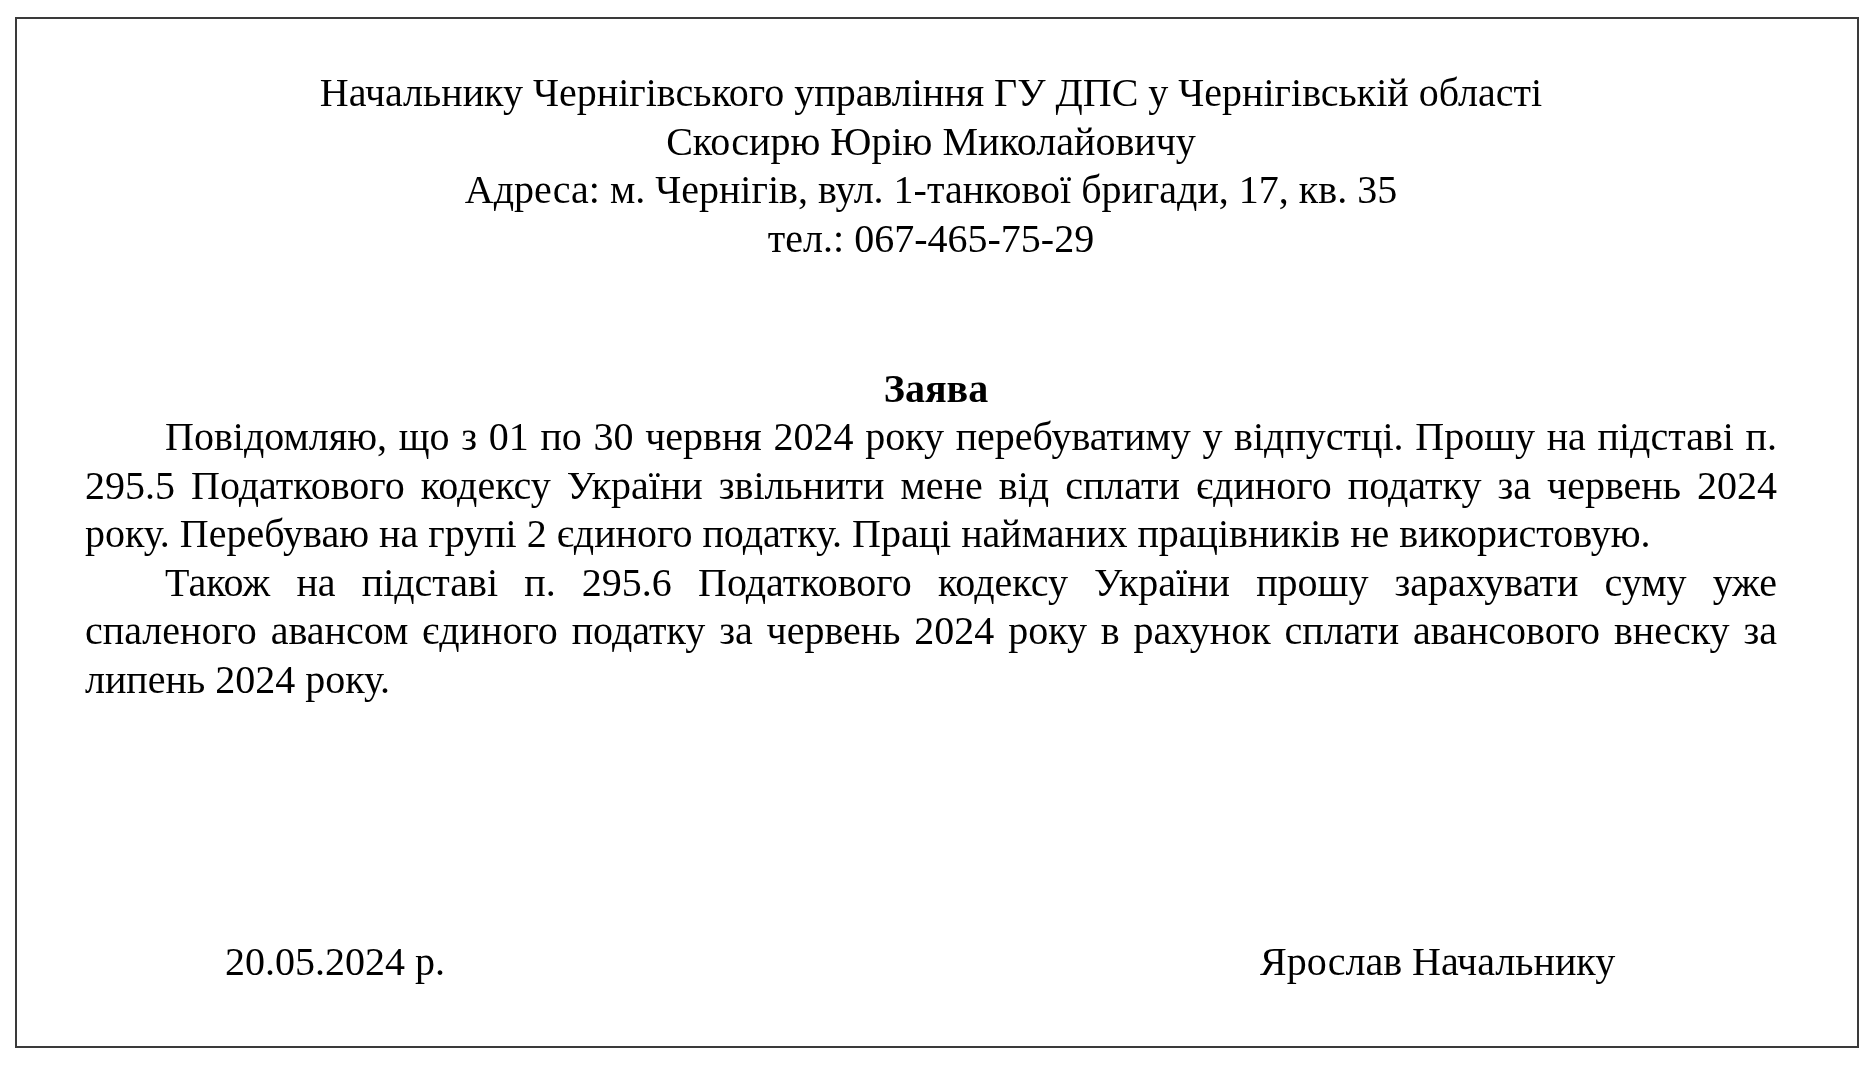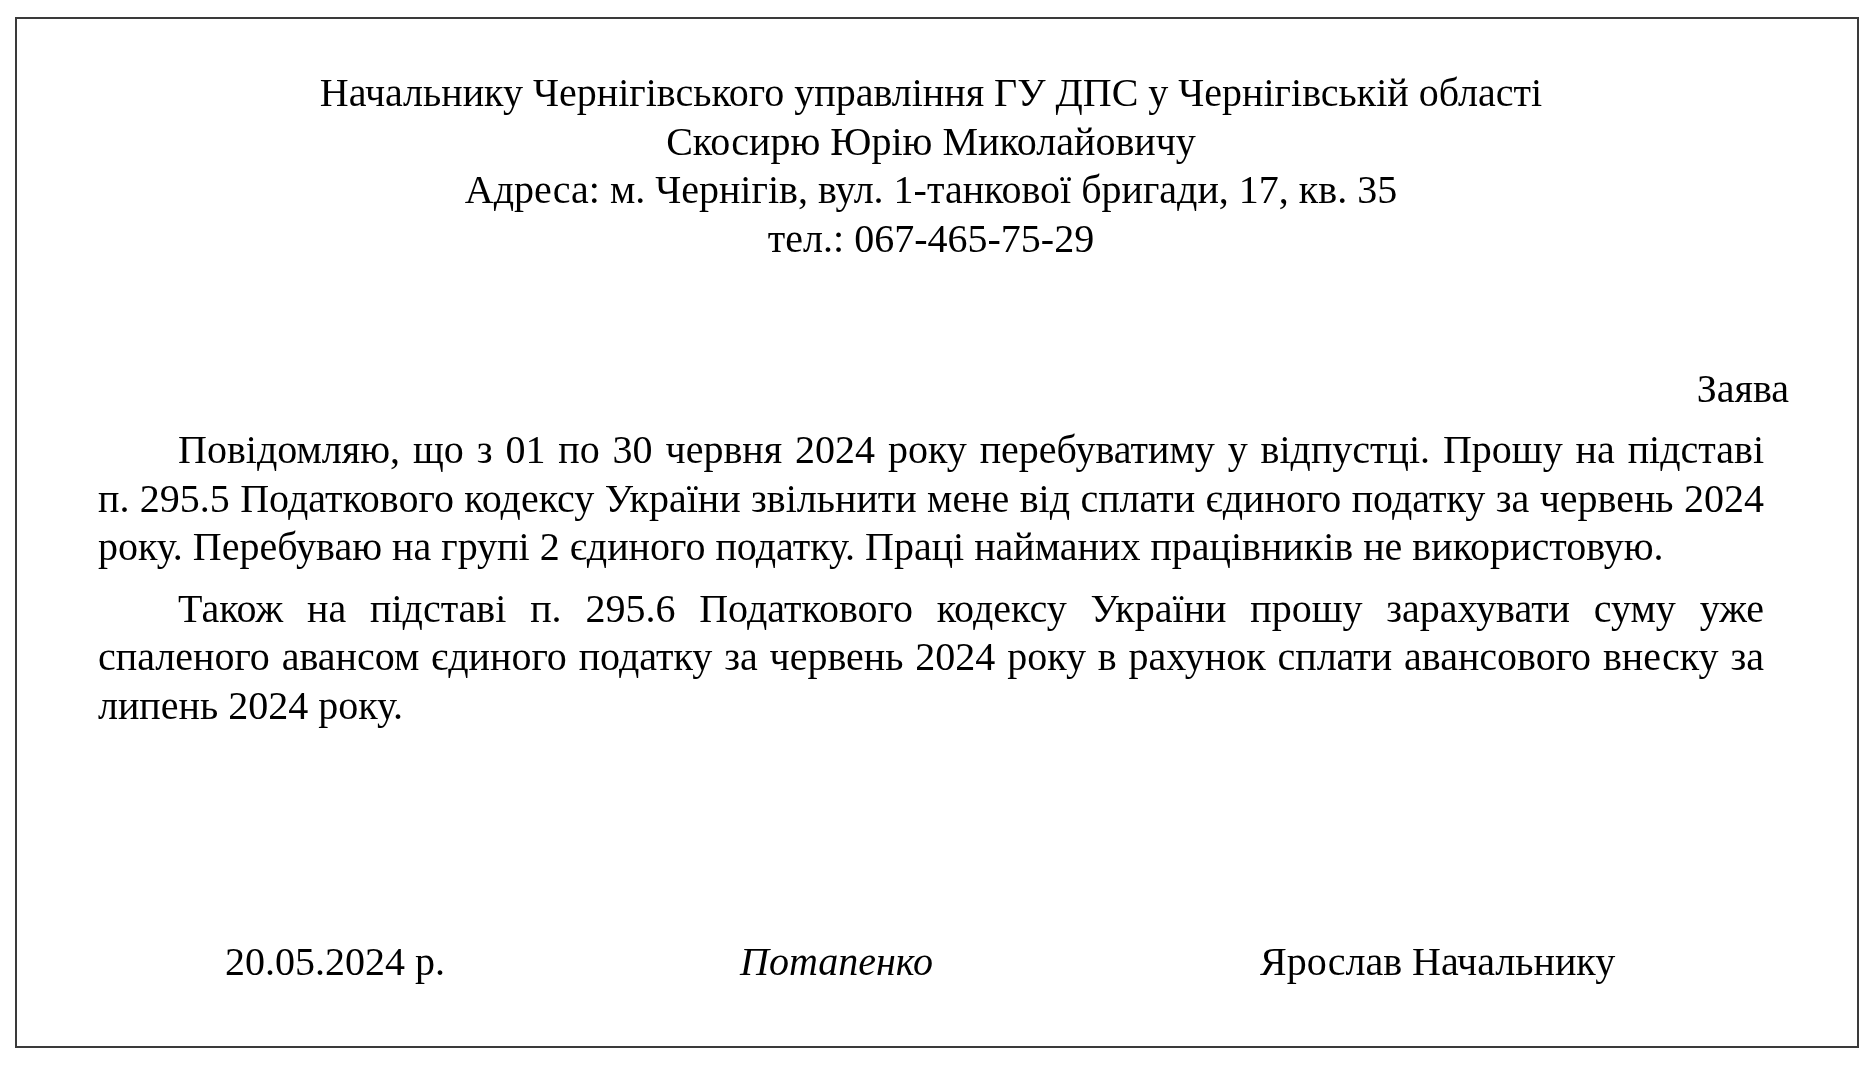--- a/index.html
+++ b/index.html
@@ -40,34 +40,34 @@
       text-align: right;
     }
     .addressee div {
       white-space: nowrap;
       height: 48.5px;
       text-align: center;
     }
     .title {
       position: absolute;
       top: 365px;
-      left: 12px;
+      left: 5px;
       width: 1692px;
-      text-align: right;
-      font-weight: normal;
+      text-align: center;
+      font-weight: bold;
       height: 48.5px;
     }
     .body {
       position: absolute;
       top: 413px;
       left: 0;
       width: 1692px;
     }
     .body p {
-      margin: 13px;
+      margin: 0;
       text-align: justify;
       text-indent: 80px;
     }
     .signature {
       position: absolute;
       top: 902px;
       left: 0;
       width: 1692px;
       height: 48.5px;
       margin-top: 36px;
@@ -97,17 +97,16 @@
 
   <div class="title">Заява</div>
 
   <div class="body">
     <p>Повідомляю, що з 01 по 30 червня 2024 року перебуватиму у відпустці. Прошу на підставі п. 295.5 Податкового кодексу України звільнити мене від сплати єдиного податку за червень 2024 року. Перебуваю на групі 2 єдиного податку. Праці найманих працівників не використовую.</p>
     <p>Також на підставі п. 295.6 Податкового кодексу України прошу зарахувати суму уже спаленого авансом єдиного податку за червень 2024 року в рахунок сплати авансового внеску за липень 2024 року.</p>
   </div>
 
   <div class="signature">
     <span class="sig-date">20.05.2024 р.</span>
-    <span class="sig-signature">Потапенко</span>
     <span class="sig-name">Ярослав Начальнику</span>
   </div>
 
 </div>
 
 </body></html>

